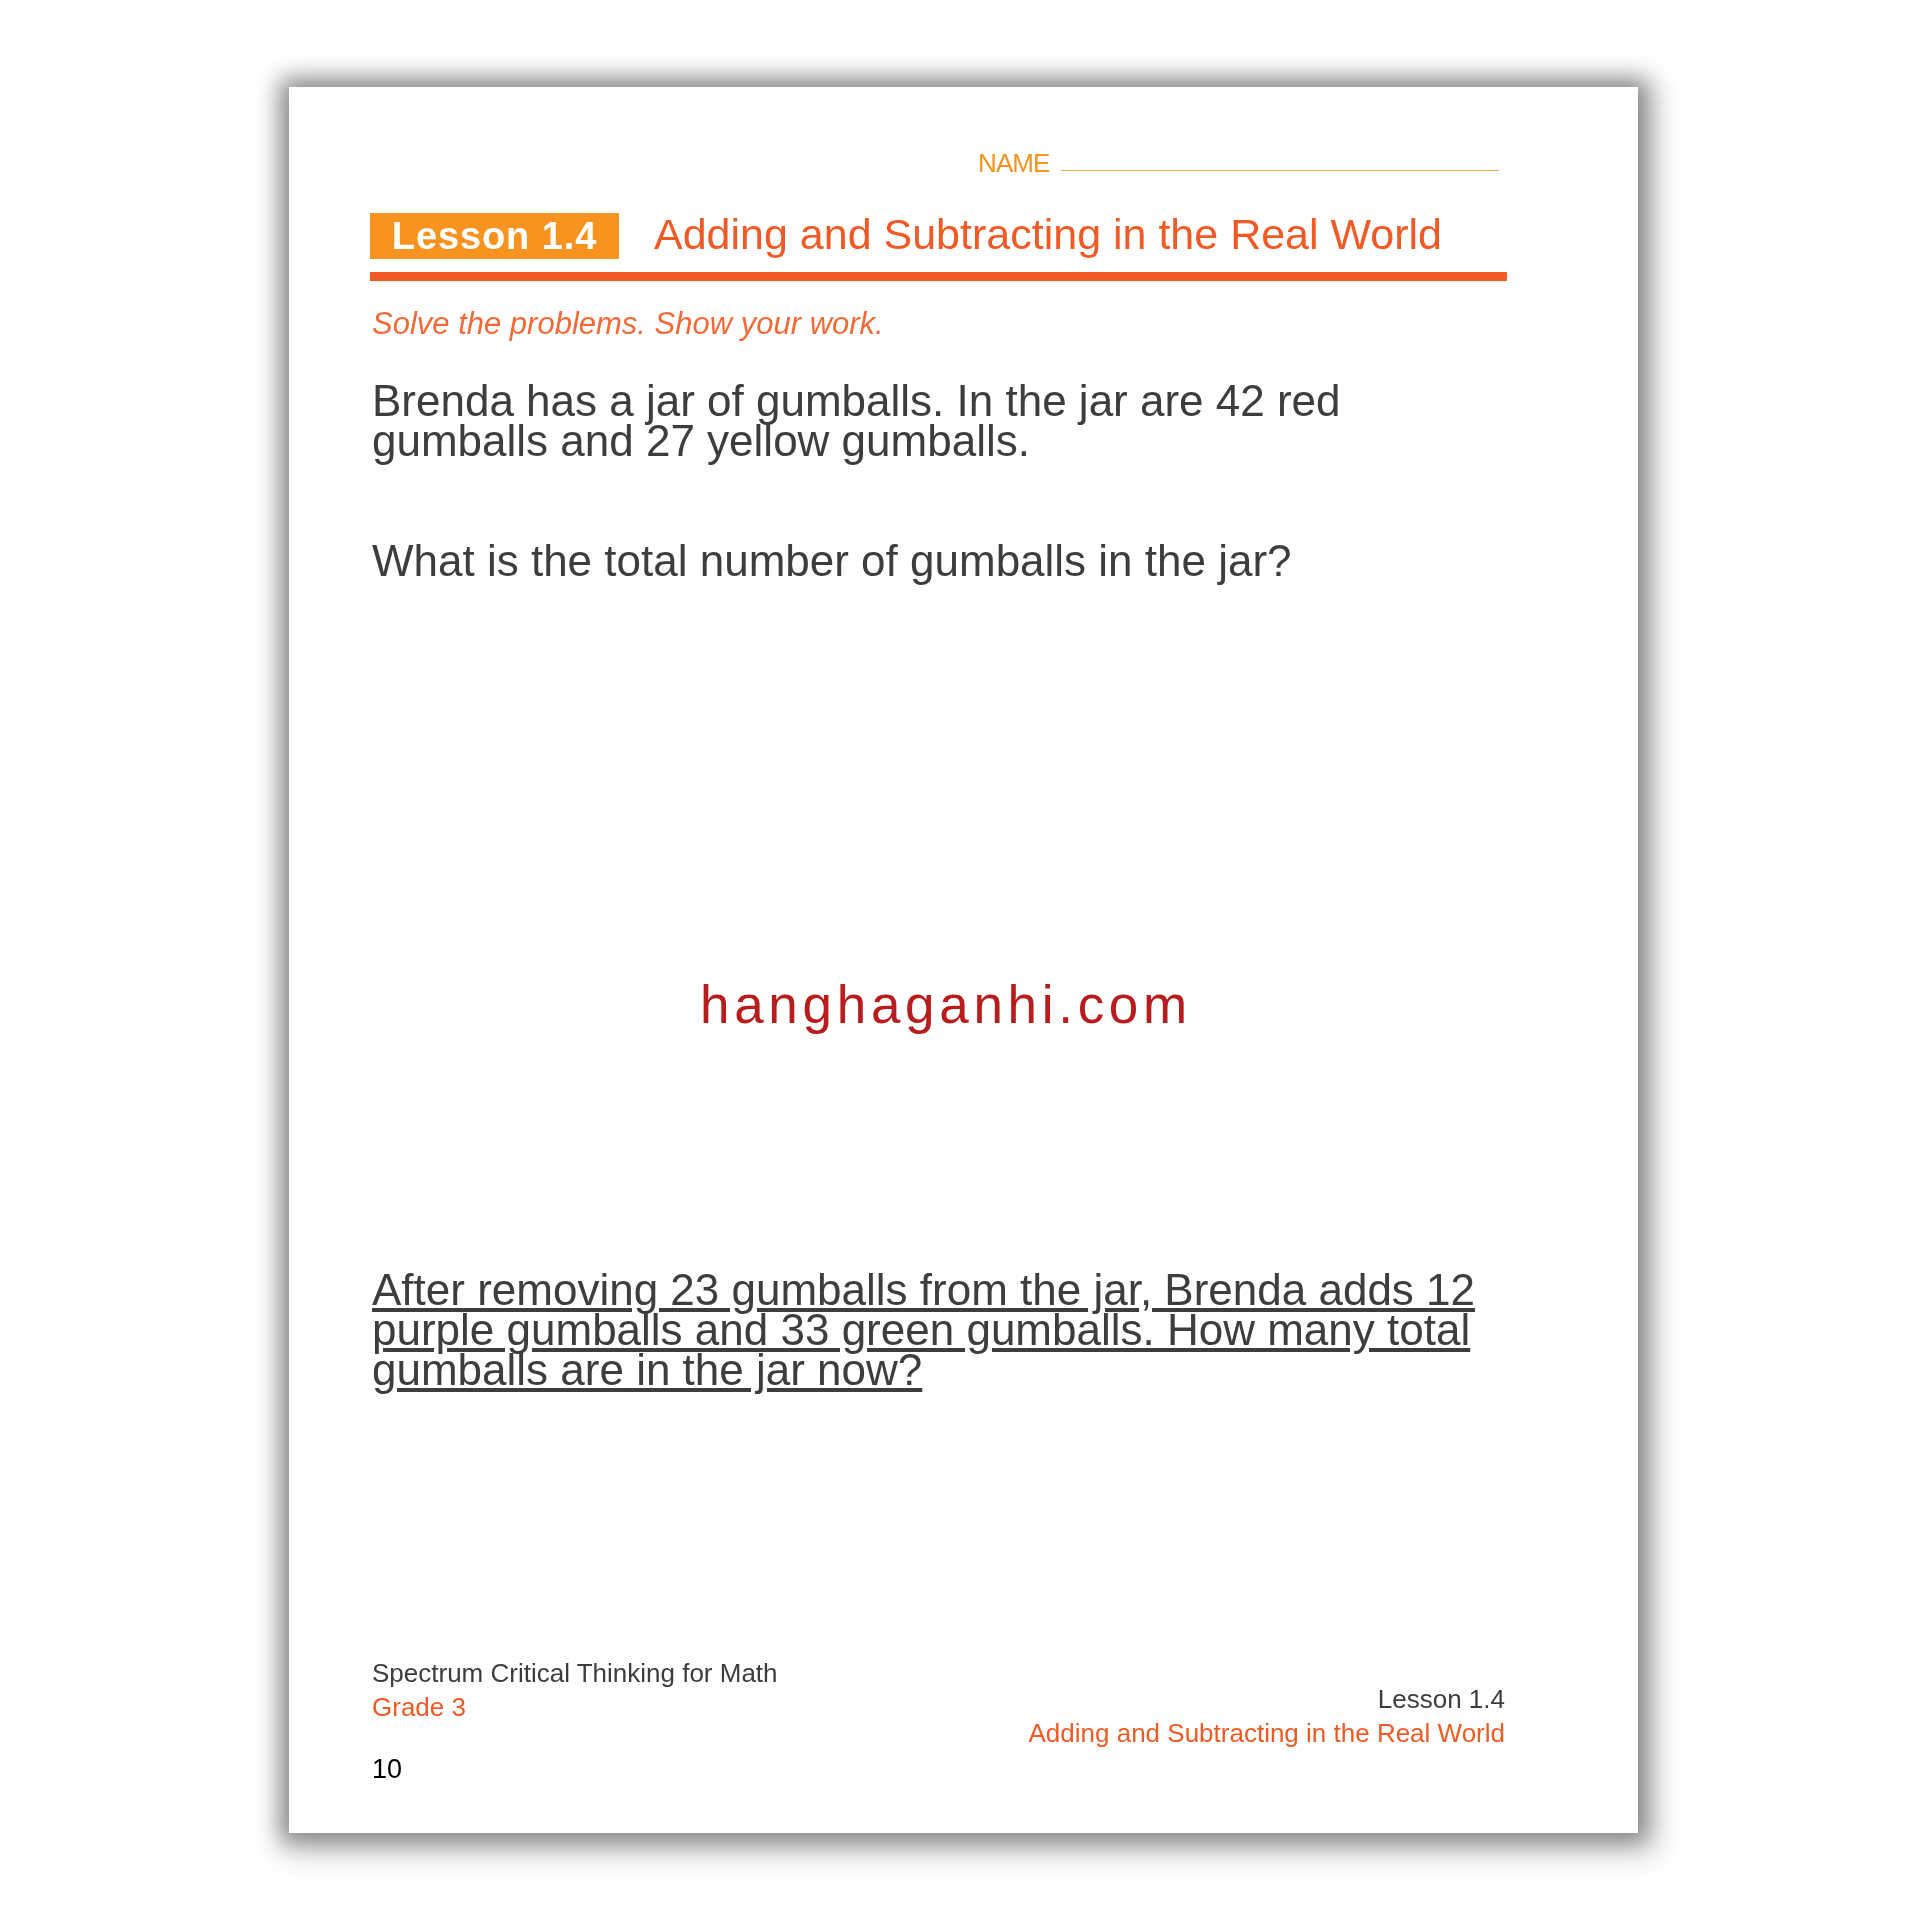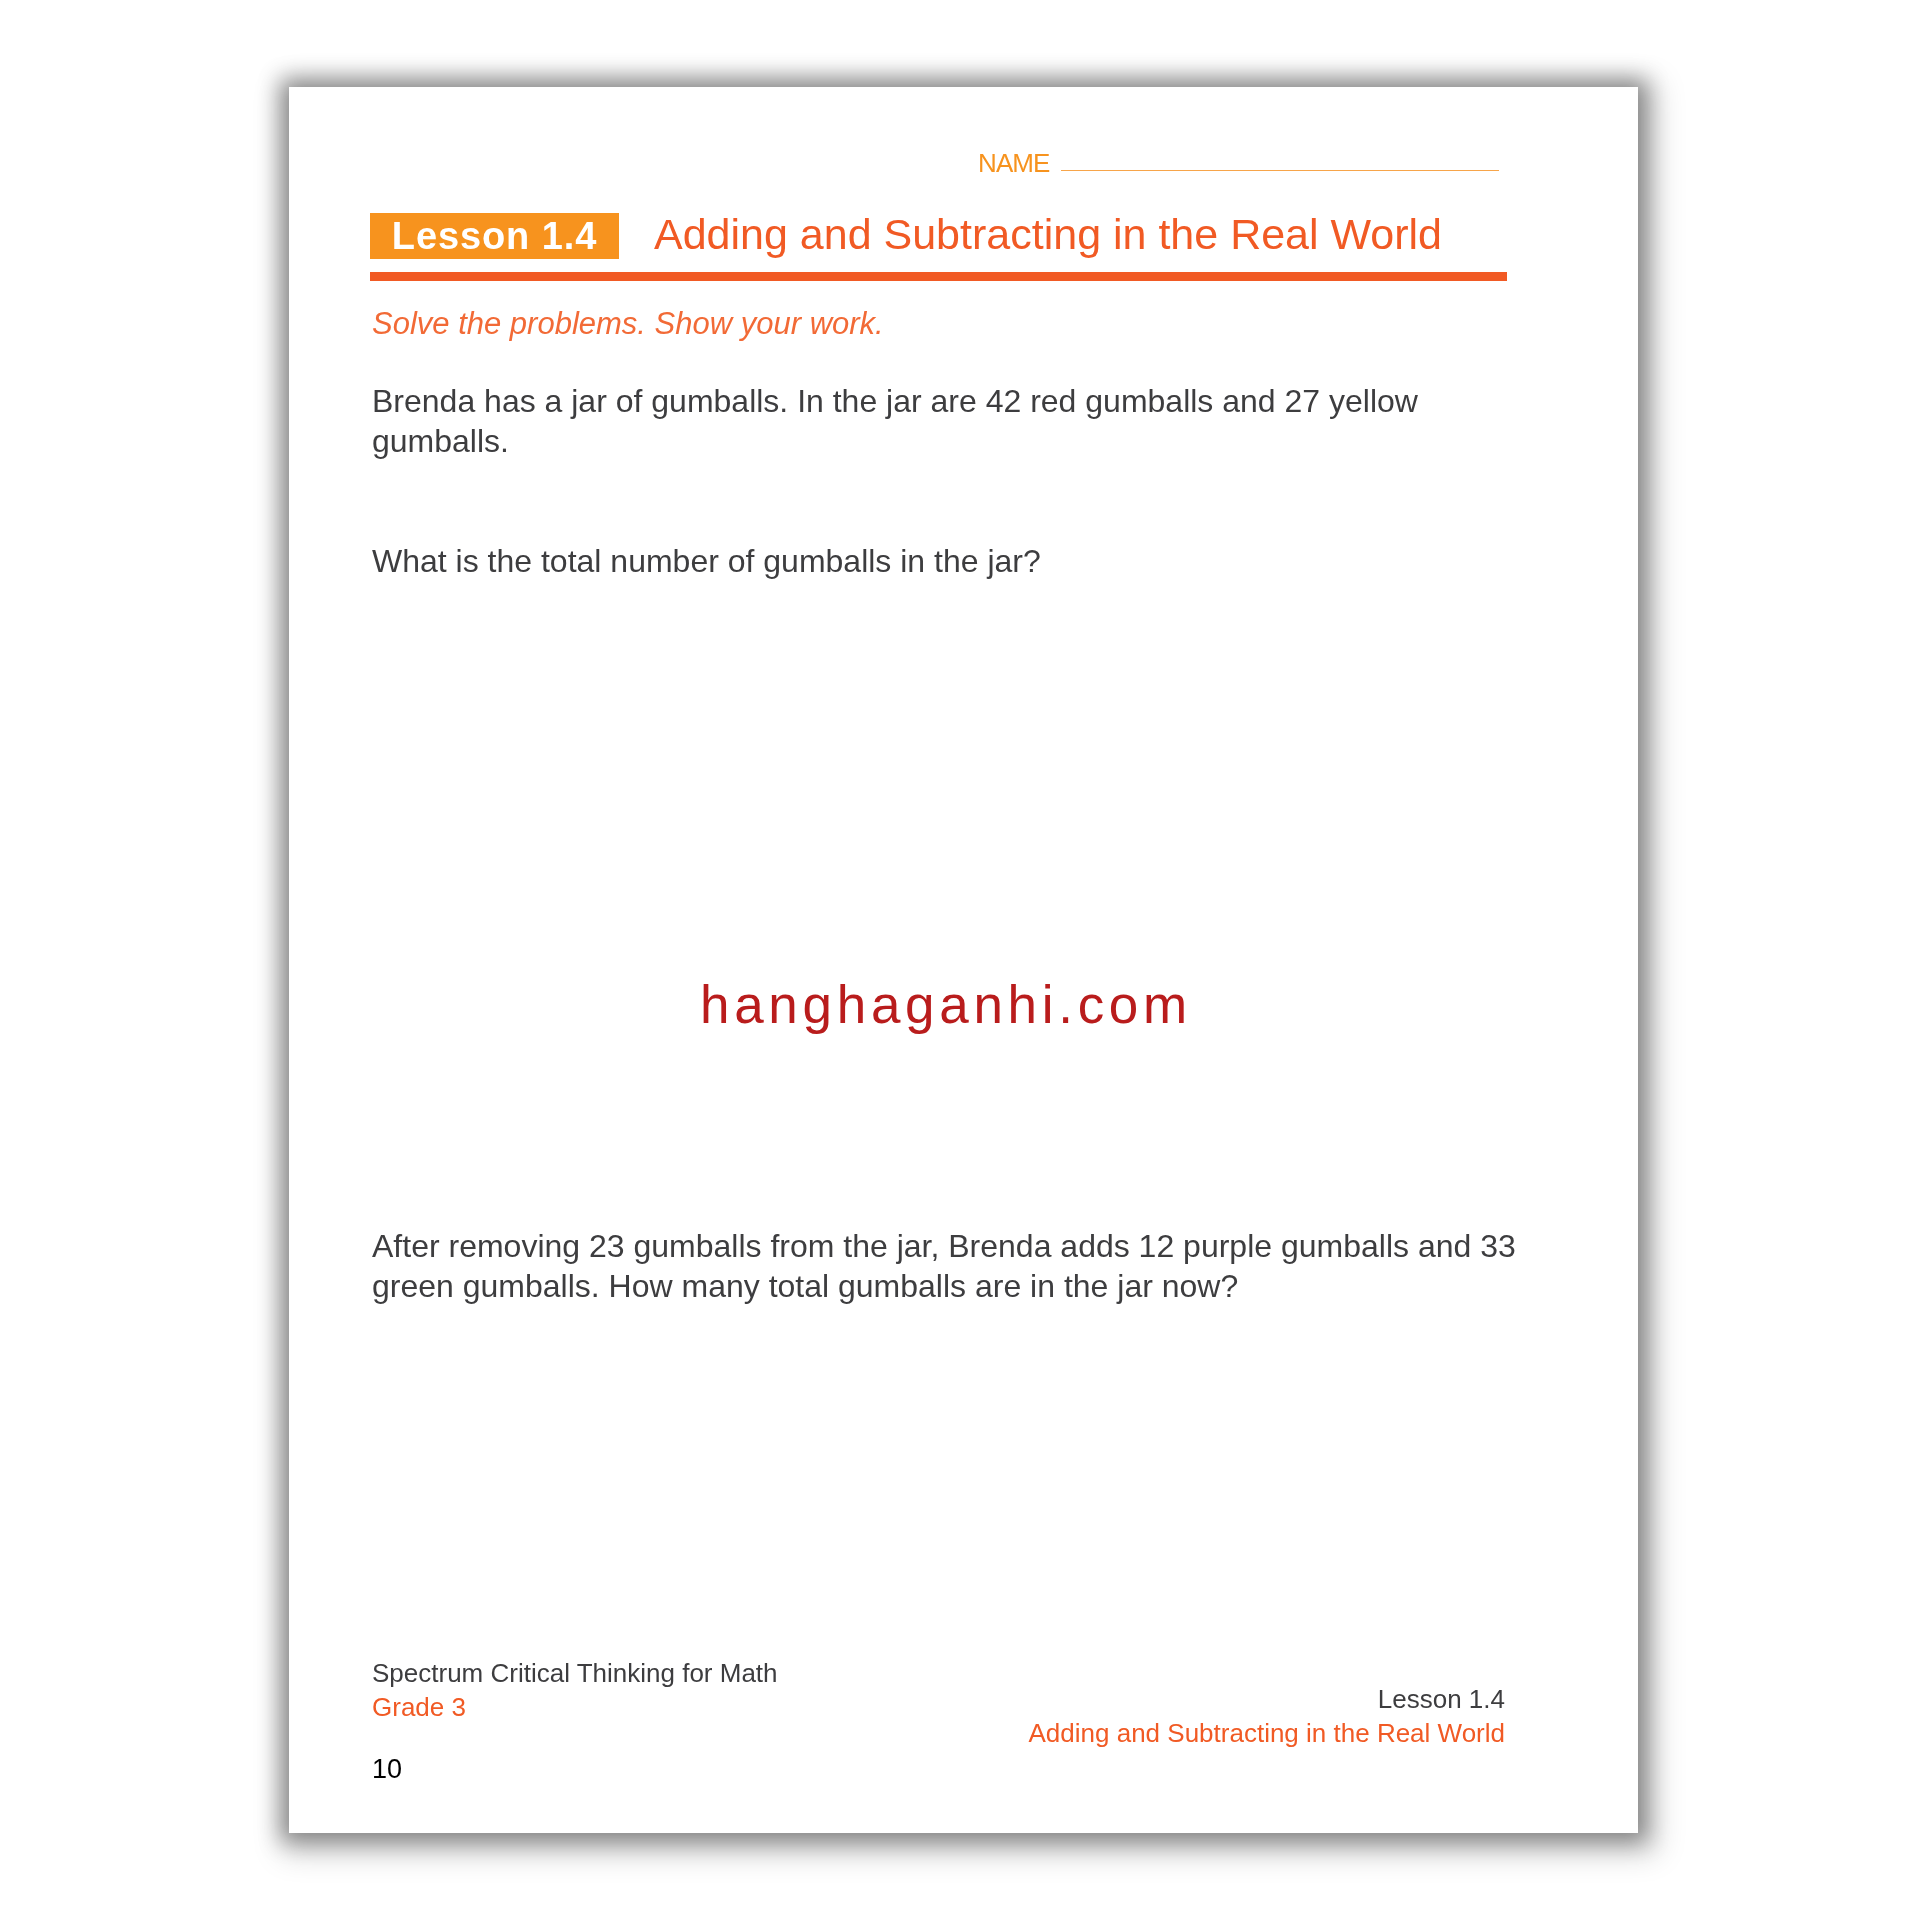--- a/index.html
+++ b/index.html
@@ -18,21 +18,21 @@
     .name-label { color: #f7931e; font-size: 26px; letter-spacing: -0.9px; line-height: 28px; }
     .name-line { width: 438px; height: 1.9px; background: #f7a54a; margin-left: 11.3px; margin-bottom: 5.6px; }
     .lesson-box {
       left: 81px; top: 126px; width: 249px; height: 46px; background: #f7931e;
       color: #ffffff; font-weight: bold; font-size: 38px; line-height: 46px;
       text-align: center; letter-spacing: 0.9px;
     }
     .title { left: 365px; top: 121px; font-size: 43px; line-height: 53px; color: #f15a24; }
     .rule { left: 81px; top: 185px; width: 1137px; height: 8.5px; background: #f15a24; }
     .instruction { left: 83px; top: 218px; font-size: 31px; line-height: 38px; color: #f26a36; font-style: italic; }
-    .body-text { left: 83px; width: 1149px; font-size: 32px; line-height: 40px; color: #3d3d3f; white-space: normal; }
+    .body-text { left: 83px; width: 1149px; font-size: 44px; line-height: 40px; color: #3d3d3f; white-space: normal; }
     .watermark {
       left: 411px; top: 885px; font-size: 53px; line-height: 66px; color: #b91c1c;
       letter-spacing: 4.7px; font-weight: normal;
     }
     .footer-left { left: 83px; top: 1569px; font-size: 26px; line-height: 34px; color: #3d3d3f; }
     .footer-left .grade { color: #f15a24; }
     .footer-right { right: 133px; top: 1595px; font-size: 26px; line-height: 34px; color: #3d3d3f; text-align: right; }
     .footer-right .sub { color: #f15a24; }
     .page-num { left: 83px; top: 1665px; font-size: 27px; line-height: 34px; color: #000000; }
   </style>
@@ -47,21 +47,21 @@
   </div>
 
   <div class="abs lesson-box">Lesson 1.4</div>
   <div class="abs title">Adding and Subtracting in the Real World</div>
   <div class="abs rule"></div>
 
   <div class="abs instruction">Solve the problems. Show your work.</div>
 
   <div class="abs body-text" style="top:294px;">Brenda has a jar of gumballs. In the jar are 42 red gumballs and 27 yellow gumballs.</div>
   <div class="abs body-text" style="top:454px;">What is the total number of gumballs in the jar?</div>
-  <div class="abs body-text" style="top:1139px;">After removing 23 gumballs from the jar, Brenda adds 12 purple gumballs and 33 green gumballs. How many total gumballs are in the jar now?</div>
+  <div class="abs body-text" style="top:1183px;text-decoration:underline;">After removing 23 gumballs from the jar, Brenda adds 12 purple gumballs and 33 green gumballs. How many total gumballs are in the jar now?</div>
 
   <div class="abs watermark">hanghaganhi.com</div>
 
   <div class="abs footer-left">
     <div>Spectrum Critical Thinking for Math</div>
     <div class="grade">Grade 3</div>
   </div>
   <div class="abs page-num">10</div>
 
   <div class="abs footer-right">

